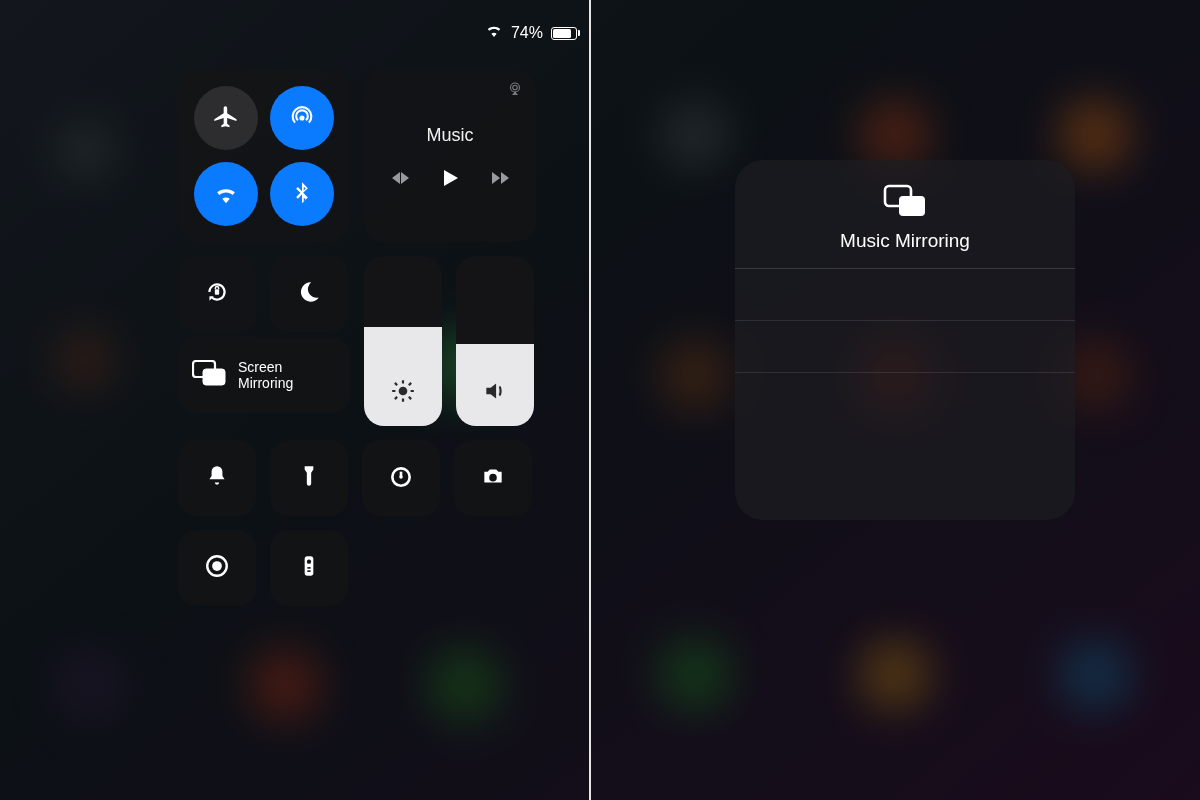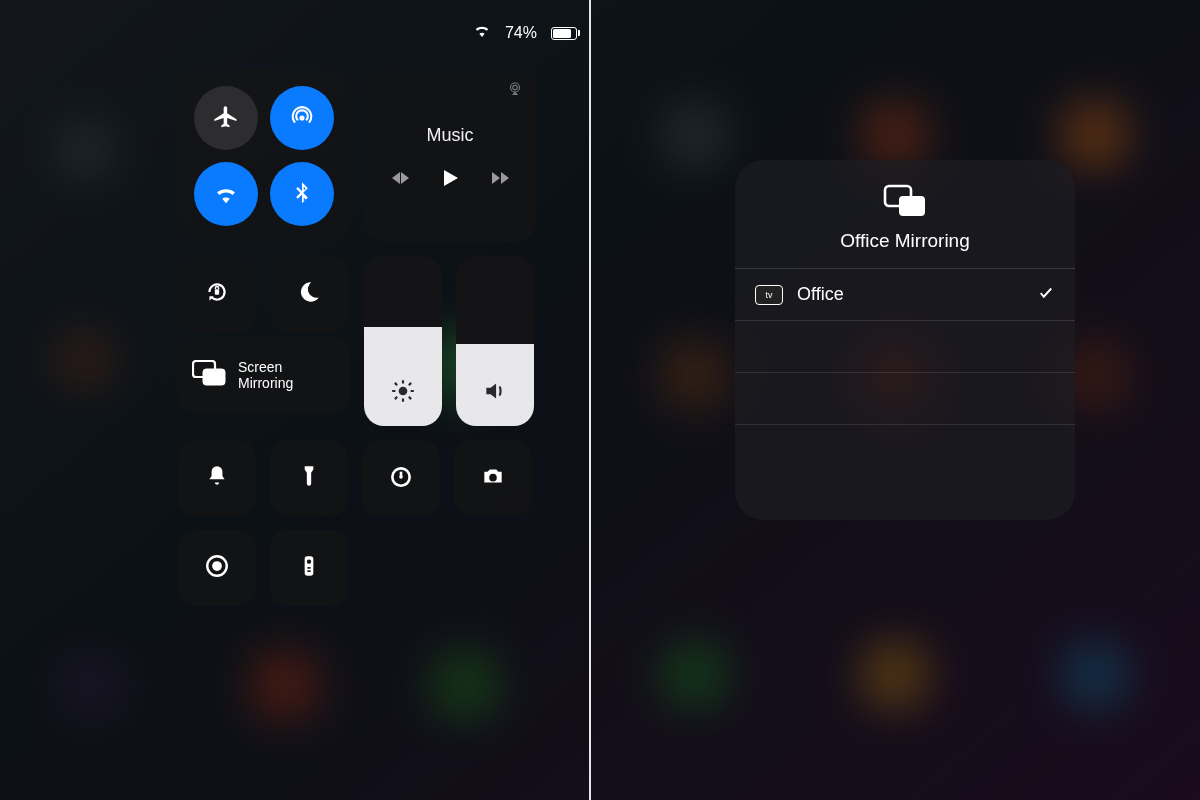--- a/index.html
+++ b/index.html
@@ -26,21 +26,21 @@
   .bR6{ left:1060px;top:340px; width:70px;height:70px; background:#7a3a2c;}
   .bR7{ left:660px; top:640px; width:70px;height:70px; background:#2d7a3a;}
   .bR8{ left:860px; top:640px; width:70px;height:70px; background:#b77a2c;}
   .bR9{ left:1060px;top:640px; width:70px;height:70px; background:#2c6aa0;}
   
   .dark { position:absolute; inset:0; background: rgba(0,0,0,0.55); }
   
   .divider { position:absolute; left:589px; top:0; width:2px; height:800px; background:#e6e6e6; z-index:50;}
 
   
-  .status-bar { position:absolute; right:620px; top:22px; display:flex; align-items:center; gap:14px; color:#fff; font-size:16px; font-weight:500; z-index:40;}
+  .status-bar { position:absolute; right:620px; top:22px; display:flex; align-items:center; gap:8px; color:#fff; font-size:16px; font-weight:500; z-index:40;}
   .wifi-status svg{width:18px;height:18px;fill:#fff;}
   .battery { display:inline-flex; align-items:center;}
   .battery-body{width:26px;height:13px;border:1.5px solid #fff;border-radius:3px;position:relative;}
   .battery-fill{position:absolute;left:1px;top:1px;bottom:1px;width:74%;background:#fff;border-radius:1.5px;}
   .battery-tip{width:2px;height:6px;background:#fff;border-radius:0 1px 1px 0;margin-left:1px;}
 
   .cc { position:absolute; left:178px; top:70px; width:360px; z-index:30; }
   .cc-row { display:flex; gap:14px; margin-bottom:14px; }
 
   .tile { background: rgba(20,20,22,0.75); border-radius:20px; position:relative; display:flex; align-items:center; justify-content:center; }
@@ -297,33 +297,24 @@
 </div>
 
 <div class="sm-popup">
   <div class="sm-head">
     <span class="icon">
       <svg viewBox="0 0 44 34">
           <rect x="2" y="2" width="26" height="20" rx="4" fill="none" stroke="#fff" stroke-width="2.6"></rect>
           <rect x="16" y="12" width="26" height="20" rx="4" fill="#fff"></rect>
         </svg>
     </span>
-    <div class="sm-title">Office Mirroring</div>
+    <div class="sm-title">Music Mirroring</div>
   </div>
   <div class="sm-sep"></div>
   <div class="sm-list">
-    <div class="sm-row">
-      <span class="dev-icon">
-          <span>tv</span>
-        </span>
-      <span class="dev-name">Office</span>
-      <span class="check"><svg viewBox="0 0 24 24">
-            <path d="M5 12l4 5L19 6" fill="none" stroke="#fff" stroke-width="2.5"></path>
-          </svg></span>
-    </div>
     <div class="sm-row empty" style="padding-left:62px">
         <span class="dev-name">.</span>
       </div>
     <div class="sm-row empty" style="padding-left:62px">
         <span class="dev-name">.</span>
       </div>
   </div>
 </div>
 
 </body></html>

